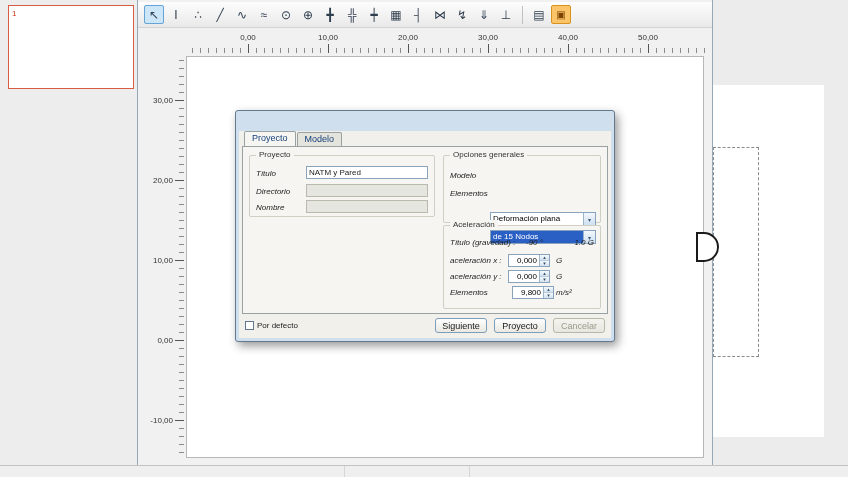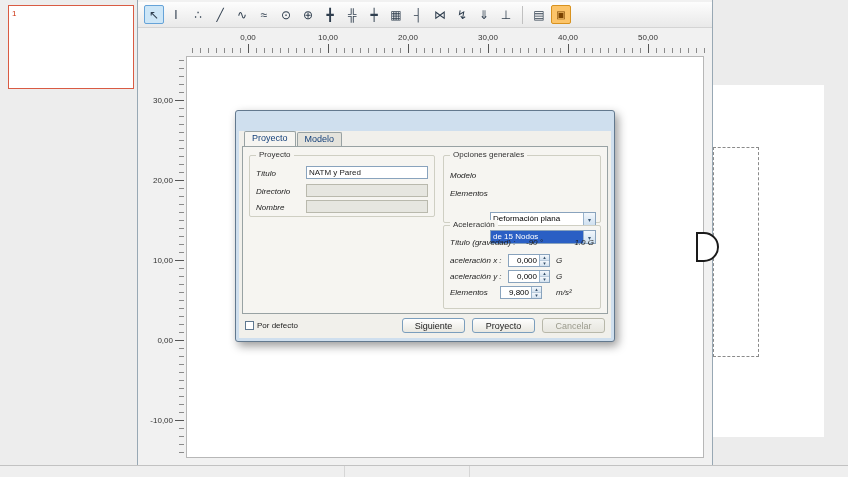--- a/index.html
+++ b/index.html
@@ -86,21 +86,21 @@
   .spin .btns { width:10px; display:flex; flex-direction:column; border-left:1px solid #9ab4cc; }
   .spin .btns span { flex:1; font-size:5px; line-height:5px; display:flex; align-items:center; justify-content:center;
                      background:linear-gradient(#f4f8fc,#d4e2ef); color:#35506b; }
   .spin .btns span + span { border-top:1px solid #b9cbdc; }
 
   #dlg-bottom { position:absolute; left:0; right:0; bottom:4px; height:16px; }
   #chk-default { position:absolute; left:6px; top:3px; display:flex; align-items:center; gap:3px; }
   #chk-default .box { width:9px; height:9px; border:1px solid #5f788f; background:#fff; }
   #chk-default .cl { font-size:8px; color:#222; }
   #dlg-buttons { position:absolute; right:6px; top:0; display:flex; gap:7px; }
-  .btn { width:63px; height:15px; font-size:9px; display:flex; align-items:center; justify-content:center;
+  .btn { width:52px; height:15px; font-size:9px; display:flex; align-items:center; justify-content:center;
          background:linear-gradient(#fefefe,#e9e8e1); border:1px solid #7b9ebd; border-radius:3px; color:#1a1a1a; }
   .btn.disabled { border-color:#b8b8aa; color:#9b9b8d; background:linear-gradient(#f4f4f0,#e7e6df); }
 </style>
 </head>
 <body>
 
 <div id="page">
 
   <div id="left-panel">
     <div id="page-thumbnail">
@@ -214,21 +214,21 @@
           <div class="spin" style="left:64px; top:44px">
             <span class="num">0,000</span>
             <span class="btns">
                 <span>▴</span>
                 <span>▾</span>
               </span>
           </div>
           <span class="lbl" style="left:112px; top:46px">G</span>
 
           <span class="lbl" style="left:6px; top:62px">Elementos</span>
-          <div class="spin" style="left:56px; top:60px">
+          <div class="spin" style="left:68px; top:60px">
             <span class="num">9,800</span>
             <span class="btns">
                 <span>▴</span>
                 <span>▾</span>
               </span>
           </div>
           <span class="lbl" style="left:112px; top:62px">m/s²</span>
         </div>
       </div>
 

